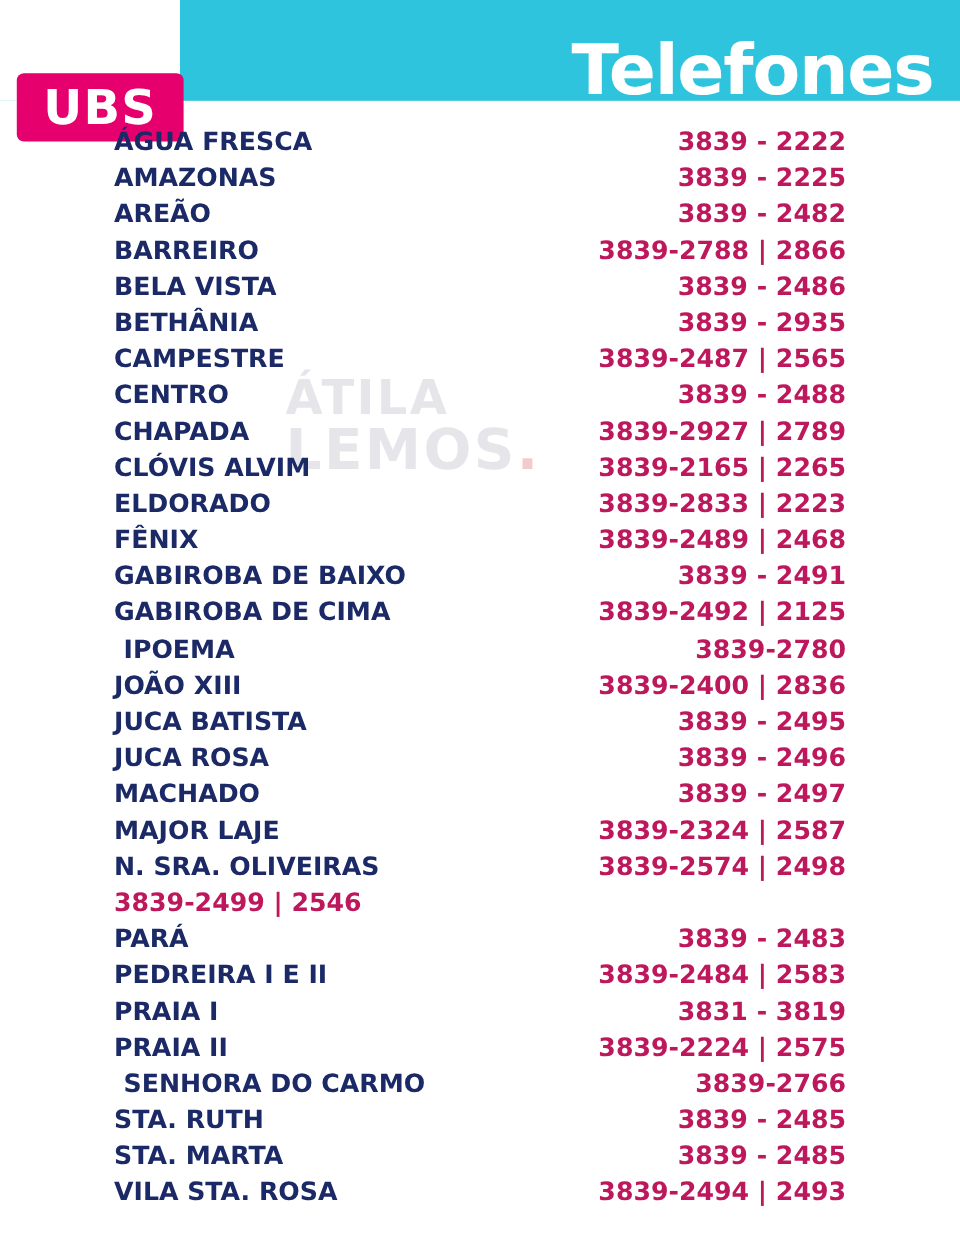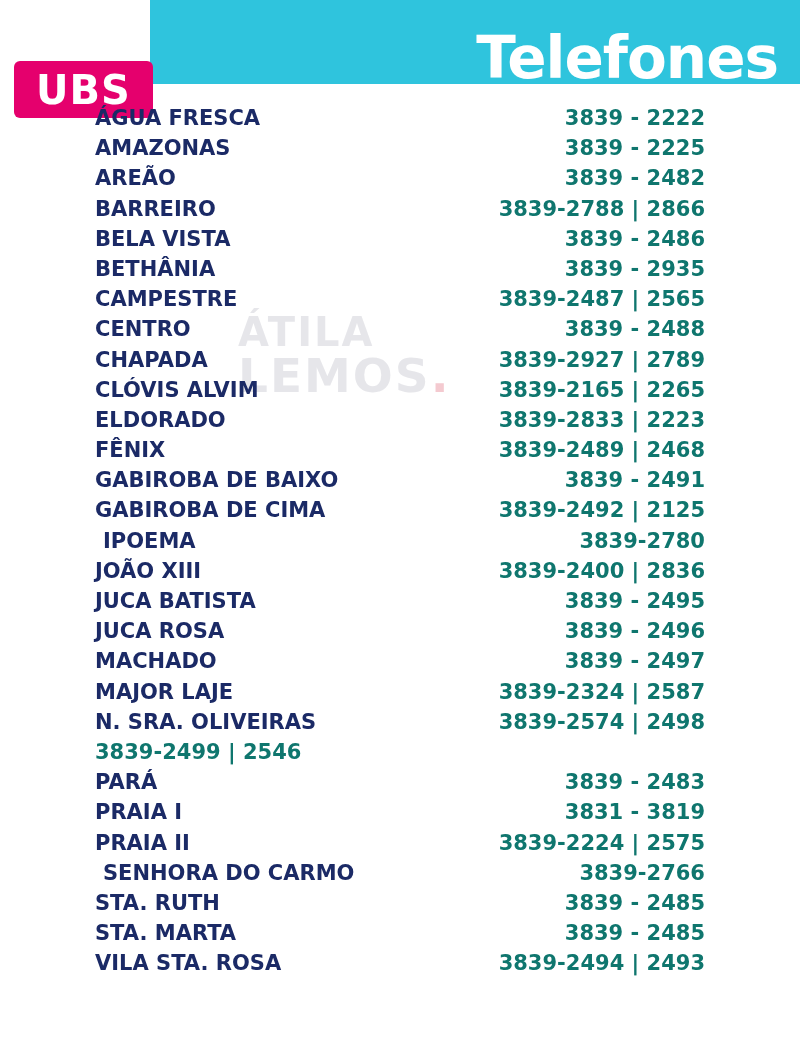--- a/index.html
+++ b/index.html
@@ -117,21 +117,21 @@
     height: 30.2px;
   }
   .name {
     color: #1b2a66;
     font-size: 21px;
     font-weight: bold;
     white-space: nowrap;
     font-family: "DejaVu Sans", sans-serif;
   }
   .phone {
-    color: #0f766e;
+    color: #be185d;
     font-size: 21px;
     font-weight: bold;
     white-space: nowrap;
     text-align: right;
     font-family: "DejaVu Sans", sans-serif;
   }
   .row.indent .name {
     padding-left: 8px;
   }
 </style>
@@ -240,20 +240,24 @@
       <span class="phone">3839-2574 | 2498</span>
     </div>
     <div class="row">
       <span class="phone">3839-2499 | 2546</span>
     </div>
     <div class="row">
       <span class="name">PARÁ</span>
       <span class="phone">3839 - 2483</span>
     </div>
     <div class="row">
+      <span class="name">PEDREIRA I E II</span>
+      <span class="phone">3839-2484 | 2583</span>
+    </div>
+    <div class="row">
       <span class="name">PRAIA I</span>
       <span class="phone">3831 - 3819</span>
     </div>
     <div class="row">
       <span class="name">PRAIA II</span>
       <span class="phone">3839-2224 | 2575</span>
     </div>
     <div class="row indent">
       <span class="name">SENHORA DO CARMO</span>
       <span class="phone">3839-2766</span>

